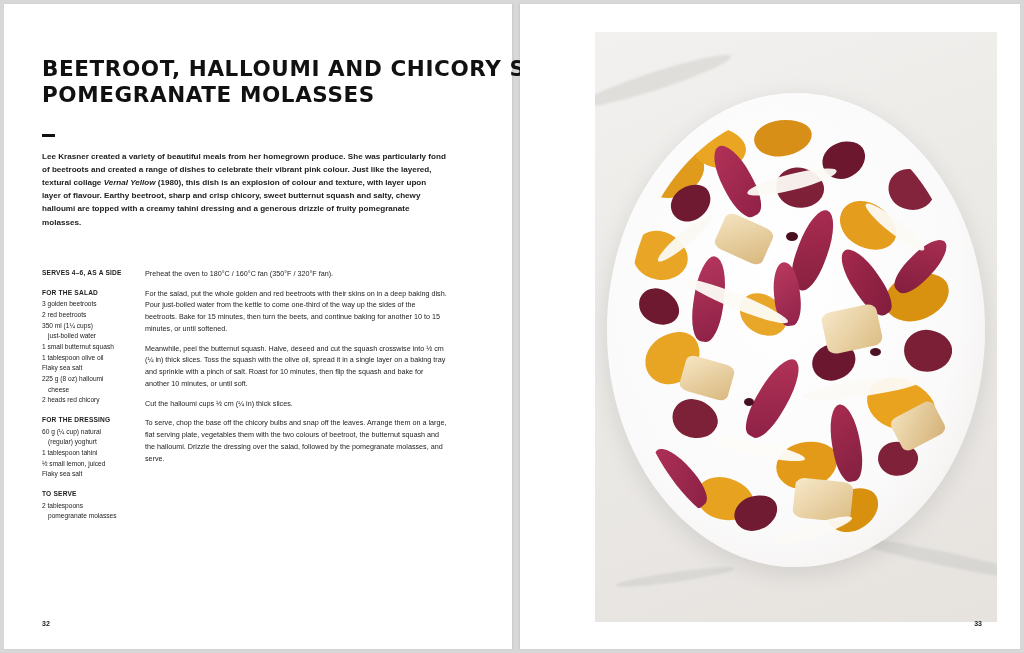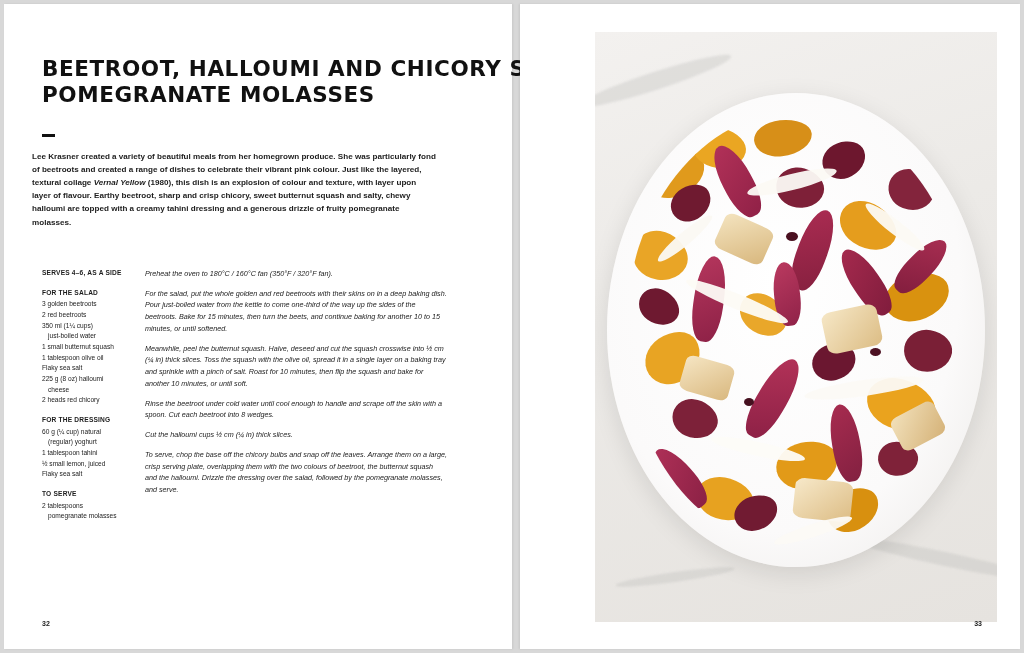--- a/index.html
+++ b/index.html
@@ -60,21 +60,21 @@
   .title-rule {
     position: absolute;
     left: 38px;
     top: 130px;
     width: 13px;
     height: 3px;
     background: #111;
   }
   .intro {
     position: absolute;
-    left: 28px;
+    left: 38px;
     top: 146px;
     width: 404px;
     font-size: 8.1px;
     line-height: 1.62;
     font-weight: bold;
     color: #1c1c1c;
   }
   .intro p { margin: 0 0 9px 0; }
   .intro .italic { font-style: italic; }
 
@@ -104,21 +104,21 @@
 
   .method {
     position: absolute;
     left: 141px;
     top: 264px;
     width: 302px;
     font-size: 7.2px;
     line-height: 1.63;
     color: #1c1c1c;
   }
-  .method p { margin: 0 0 8px 0; font-style: italic; }
+  .method p { margin: 0 0 8px 0; }
 
   .folio {
     position: absolute;
     bottom: 22px;
     font-size: 7px;
     font-weight: bold;
     color: #1c1c1c;
   }
   .folio-left { left: 38px; }
   .folio-right { right: 38px; }
@@ -216,23 +216,22 @@
         <ul>
           <li><span>2 tablespoons</span><span class="cont">pomegranate molasses</span></li>
         </ul>
       </div>
     </div>
 
     <div class="method">
       <p>Preheat the oven to 180°C / 160°C fan (350°F / 320°F fan).</p>
       <p>For the salad, put the whole golden and red beetroots with their skins on in a deep baking dish. Pour just-boiled water from the kettle to come one-third of the way up the sides of the beetroots. Bake for 15 minutes, then turn the beets, and continue baking for another 10 to 15 minutes, or until softened.</p>
       <p>Meanwhile, peel the butternut squash. Halve, deseed and cut the squash crosswise into ½ cm (¼ in) thick slices. Toss the squash with the olive oil, spread it in a single layer on a baking tray and sprinkle with a pinch of salt. Roast for 10 minutes, then flip the squash and bake for another 10 minutes, or until soft.</p>
-      <p>Rinse the beetroot under cold water until cool enough to handle and scrape off the skin with a spoon. Cut each beetroot into 8 wedges.</p>
       <p>Cut the halloumi cups ½ cm (¼ in) thick slices.</p>
-      <p>To serve, chop the base off the chicory bulbs and snap off the leaves. Arrange them on a large, crisp serving plate, overlapping them with the two colours of beetroot, the butternut squash and the halloumi. Drizzle the dressing over the salad, followed by the pomegranate molasses, and serve.</p>
+      <p>To serve, chop the base off the chicory bulbs and snap off the leaves. Arrange them on a large, flat serving plate, vegetables them with the two colours of beetroot, the butternut squash and the halloumi. Drizzle the dressing over the salad, followed by the pomegranate molasses, and serve.</p>
     </div>
 
     <div class="folio folio-left">32</div>
   </div>
 
   <div class="gutter"></div>
 
   <div class="page page-right">
 
     <div class="photo">

